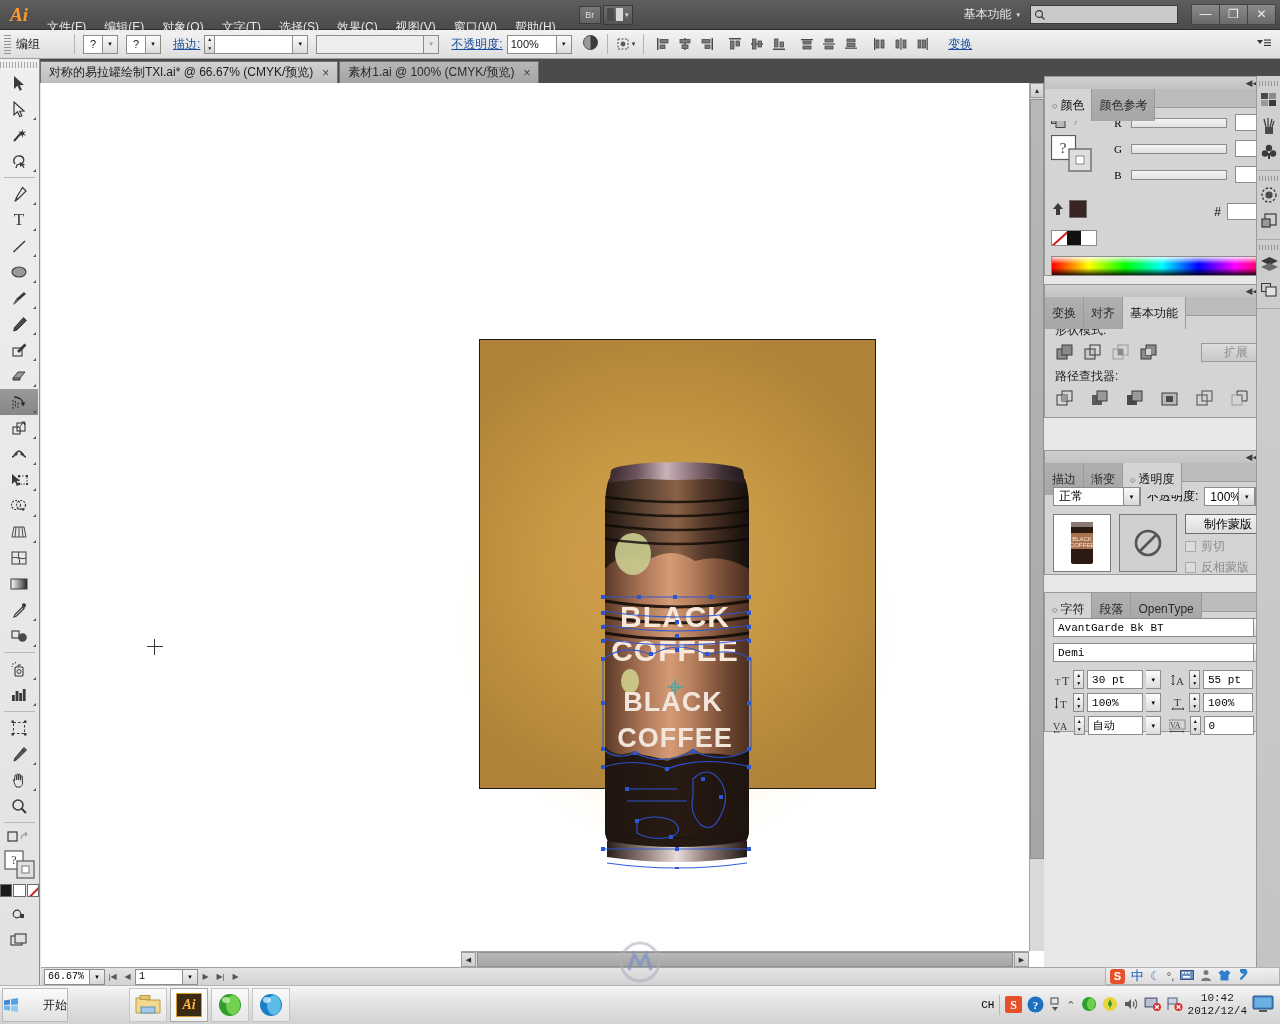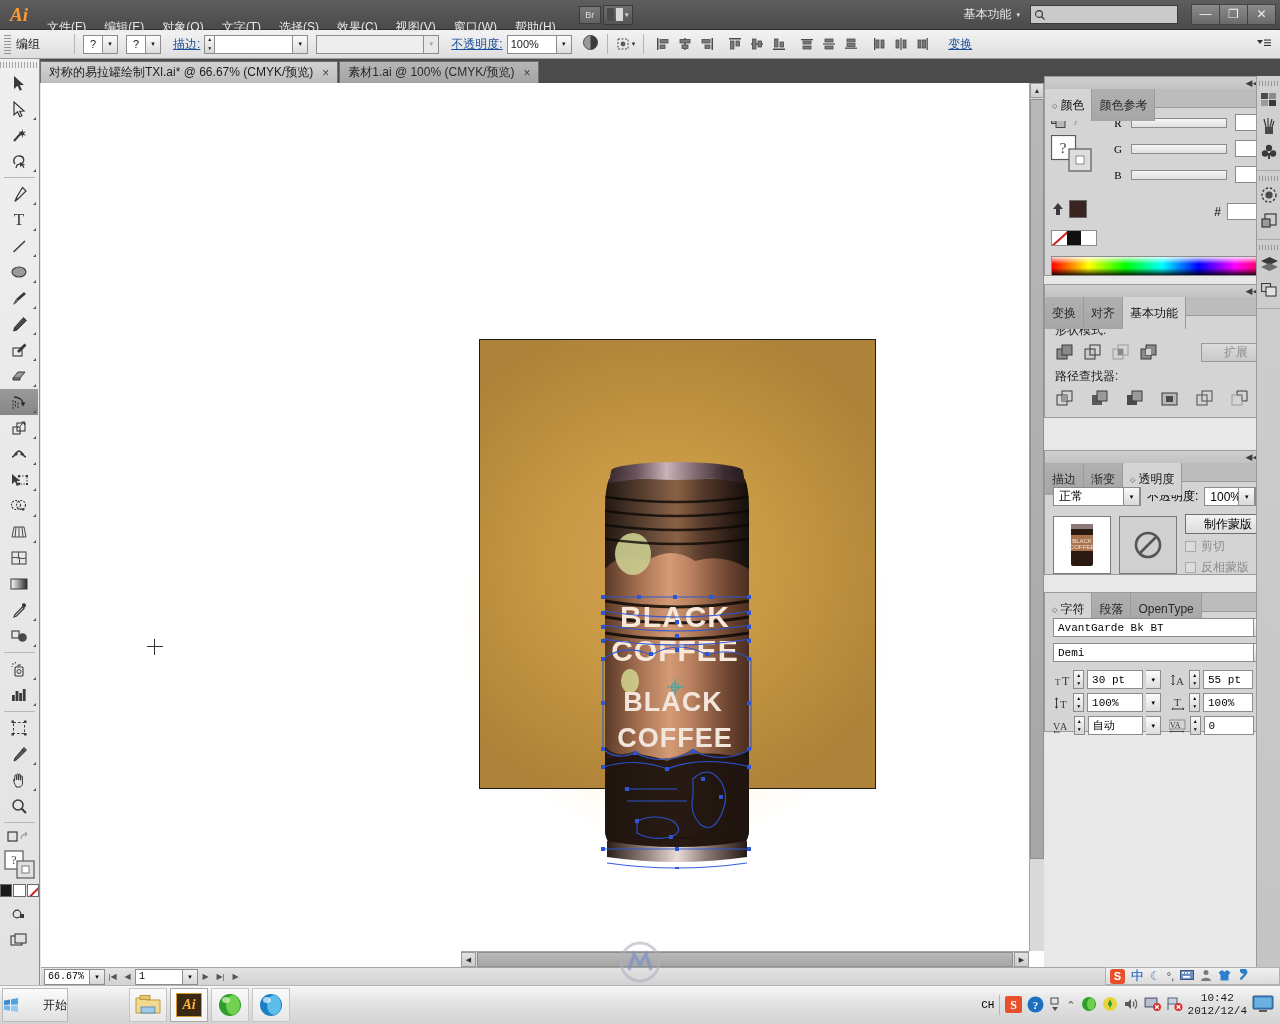--- a/index.html
+++ b/index.html
@@ -1021,21 +1021,21 @@
         <div class="sel-box" style="width:88px">
           <span>正常</span>
           <span class="sel-arrow">▾</span>
         </div>
         <span style="font-size:12px">不透明度:</span>
         <div class="sel-box" style="width:52px">
           <span>100%</span>
           <span class="sel-arrow">▾</span>
         </div>
       </div>
-      <div style="display:flex;gap:8px;margin-top:8px;align-items:center">
+      <div style="display:flex;gap:8px;margin-top:8px;align-items:flex-start">
         <div class="thumb-box">
           <svg width="56" height="56" viewBox="0 0 56 56">
             <rect width="56" height="56" fill="#ffffff"></rect>
             <rect x="17" y="7" width="22" height="42" rx="2" fill="#2a1a12"></rect>
             <rect x="17" y="18" width="22" height="16" fill="#a9734f"></rect>
             <text x="28" y="26" font-size="6" fill="#f4e4d6" text-anchor="middle" font-family="Liberation Sans">BLACK</text>
             <text x="28" y="32" font-size="6" fill="#f4e4d6" text-anchor="middle" font-family="Liberation Sans">COFFEE</text>
             <rect x="17" y="7" width="22" height="5" fill="#8d7a78"></rect>
           </svg>
         </div>

